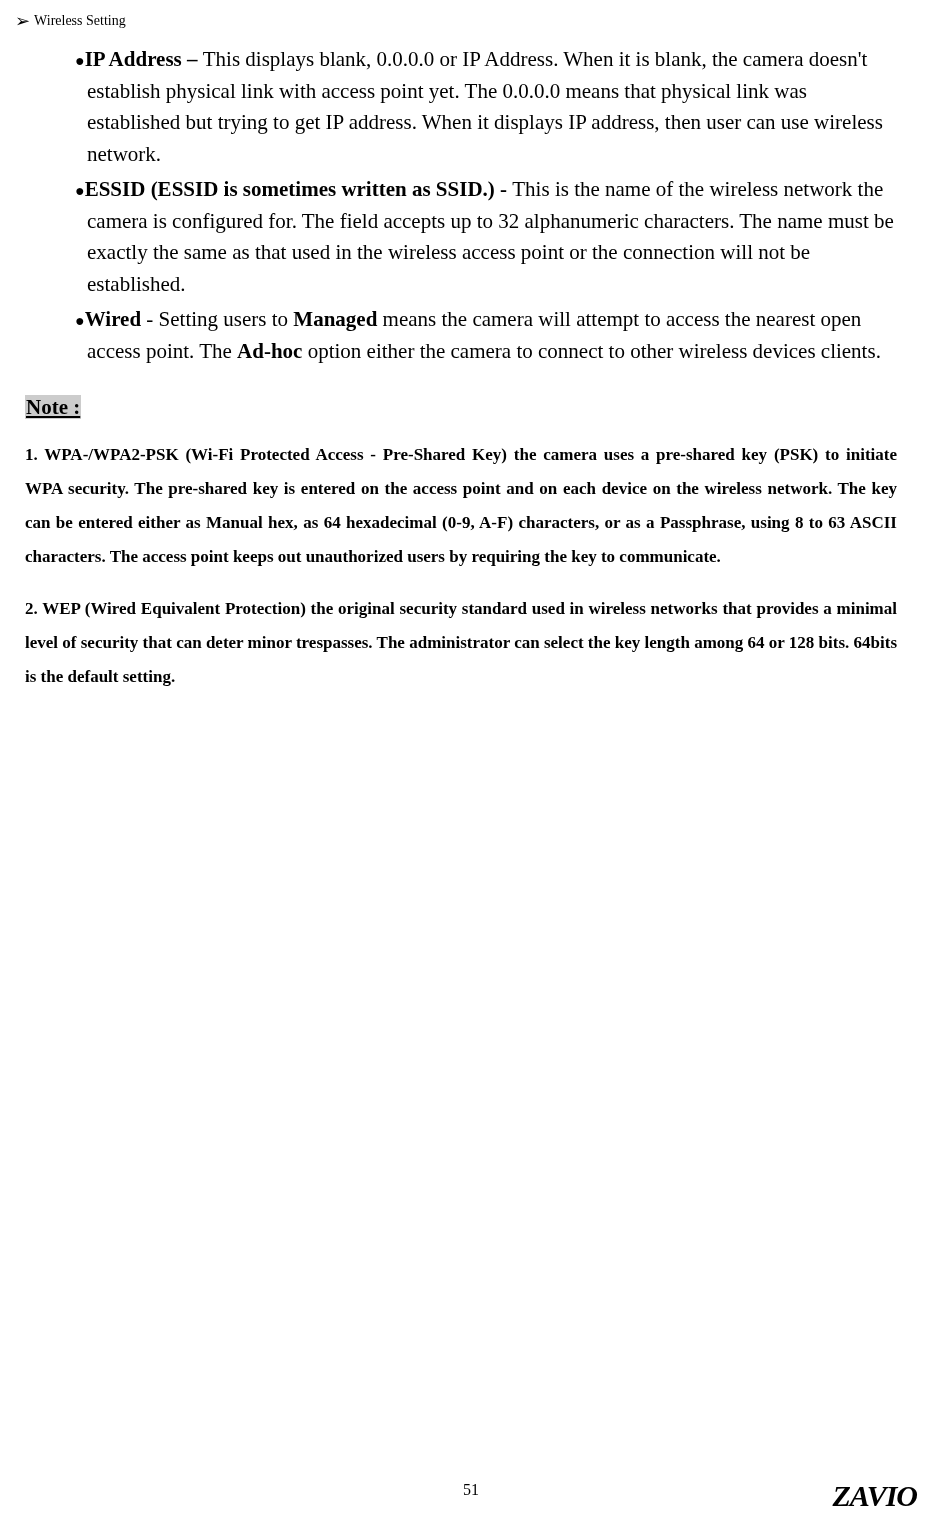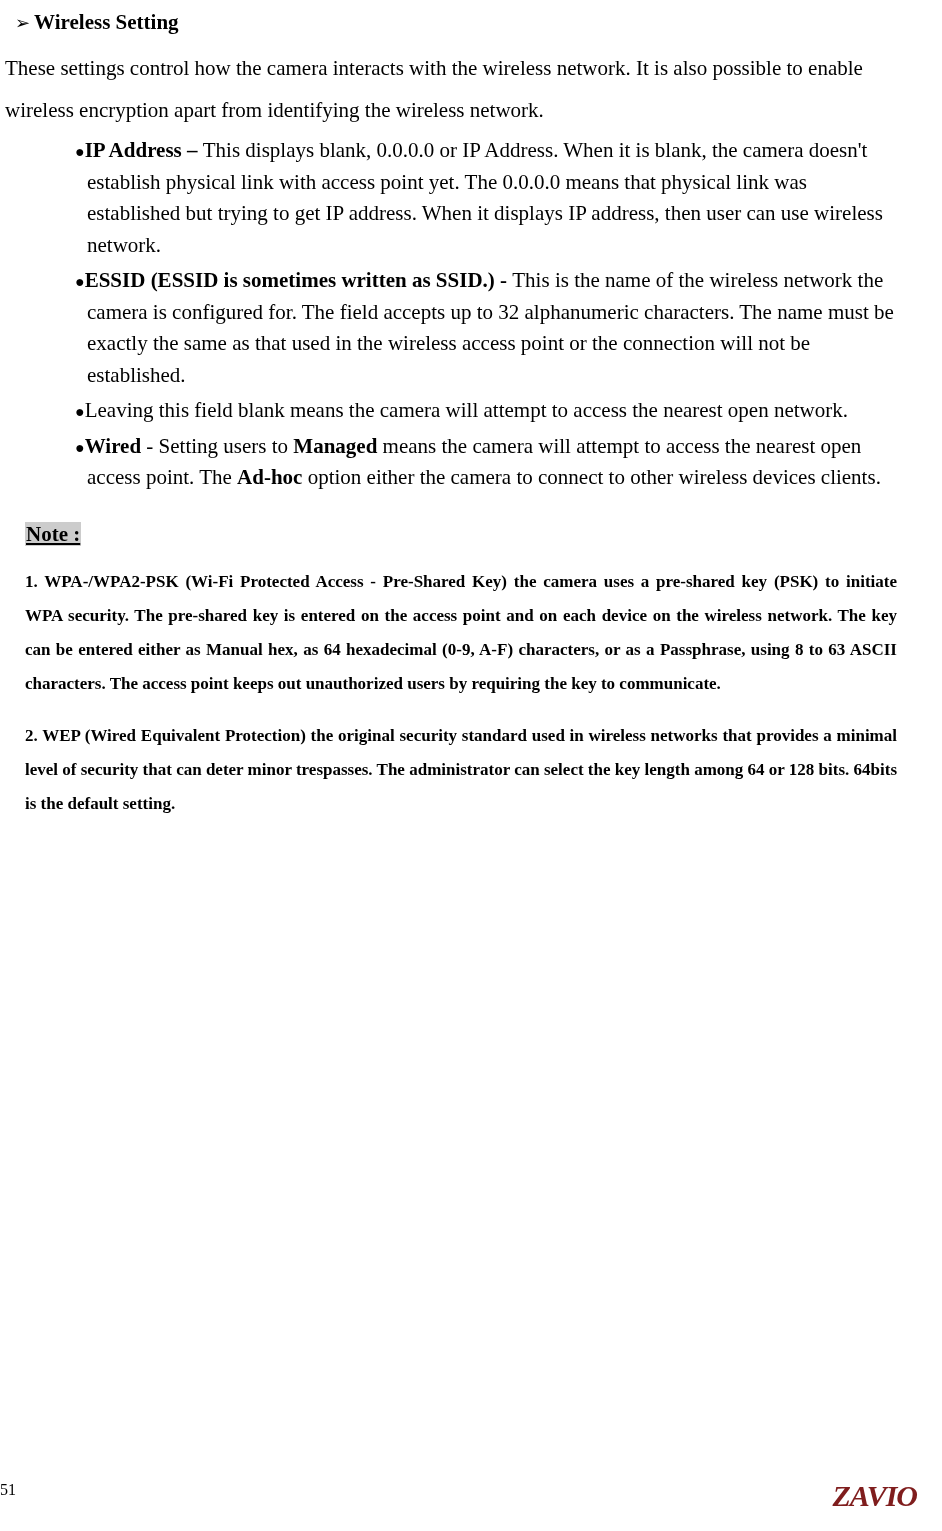--- a/index.html
+++ b/index.html
@@ -18,22 +18,22 @@
       display: flex;
       align-items: center;
       margin-bottom: 12px;
       padding-left: 10px;
     }
     .arrow-icon {
       font-size: 18px;
       margin-right: 4px;
     }
     .heading-text {
-      font-size: 21px;
-      font-weight: bold;
+      font-size: 14px;
+      font-weight: normal;
     }
     .intro {
       font-size: 21px;
       line-height: 2.0;
       margin-bottom: 4px;
     }
     .bullet-list {
       margin: 0;
       padding: 0;
       padding-left: 70px;
@@ -70,54 +70,51 @@
       font-weight: bold;
       line-height: 2.0;
       text-align: justify;
       margin-top: 18px;
     }
     .page-number {
       position: absolute;
       bottom: 32px;
       left: 0;
       right: 0;
+      text-align: center;
       font-size: 16px;
     }
     .brand-mark {
       position: absolute;
       bottom: 18px;
       right: 25px;
       font-size: 30px;
       font-weight: 900;
       font-style: italic;
-      color: #7f1d1d;
+      color: #000000;
       letter-spacing: -1px;
     }
   </style>
 </head>
 <body>
 
 <div class="page">
 
   <div class="heading-row">
     <span class="arrow-icon">➢</span>
     <span class="heading-text">Wireless Setting</span>
   </div>
 
-  <div class="intro">These settings control how the camera interacts with the wireless network. It is also possible to enable wireless encryption apart from identifying the wireless network.</div>
 
   <ul class="bullet-list">
     <li class="bullet-item">
       <span class="bullet-dot">●</span><span class="bold">IP Address – </span><span>This displays blank, 0.0.0.0 or IP Address. When it is blank, the camera doesn't establish physical link with access point yet. The 0.0.0.0 means that physical link was established but trying to get IP address. When it displays IP address, then user can use wireless network.</span>
     </li>
     <li class="bullet-item">
       <span class="bullet-dot">●</span><span class="bold">ESSID (ESSID is sometimes written as SSID.) - </span><span>This is the name of the wireless network the camera is configured for. The field accepts up to 32 alphanumeric characters. The name must be exactly the same as that used in the wireless access point or the connection will not be established.</span>
-    </li>
-    <li class="bullet-item">
-      <span class="bullet-dot">●</span><span>Leaving this field blank means the camera will attempt to access the nearest open network.</span>
     </li>
     <li class="bullet-item">
       <span class="bullet-dot">●</span><span class="bold">Wired</span><span> - Setting users to </span><span class="bold">Managed</span><span> means the camera will attempt to access the nearest open access point. The </span><span class="bold">Ad-hoc</span><span> option either the camera to connect to other wireless devices clients.</span>
     </li>
   </ul>
 
   <div class="note-section">
     <span class="note-label">Note :</span>
     <p class="note-para">1. WPA-/WPA2-PSK (Wi-Fi Protected Access - Pre-Shared Key) the camera uses a pre-shared key (PSK) to initiate WPA security. The pre-shared key is entered on the access point and on each device on the wireless network. The key can be entered either as Manual hex, as 64 hexadecimal (0-9, A-F) characters, or as a Passphrase, using 8 to 63 ASCII characters. The access point keeps out unauthorized users by requiring the key to communicate.</p>
     <p class="note-para">2. WEP (Wired Equivalent Protection) the original security standard used in wireless networks that provides a minimal level of security that can deter minor trespasses. The administrator can select the key length among 64 or 128 bits. 64bits is the default setting.</p>

